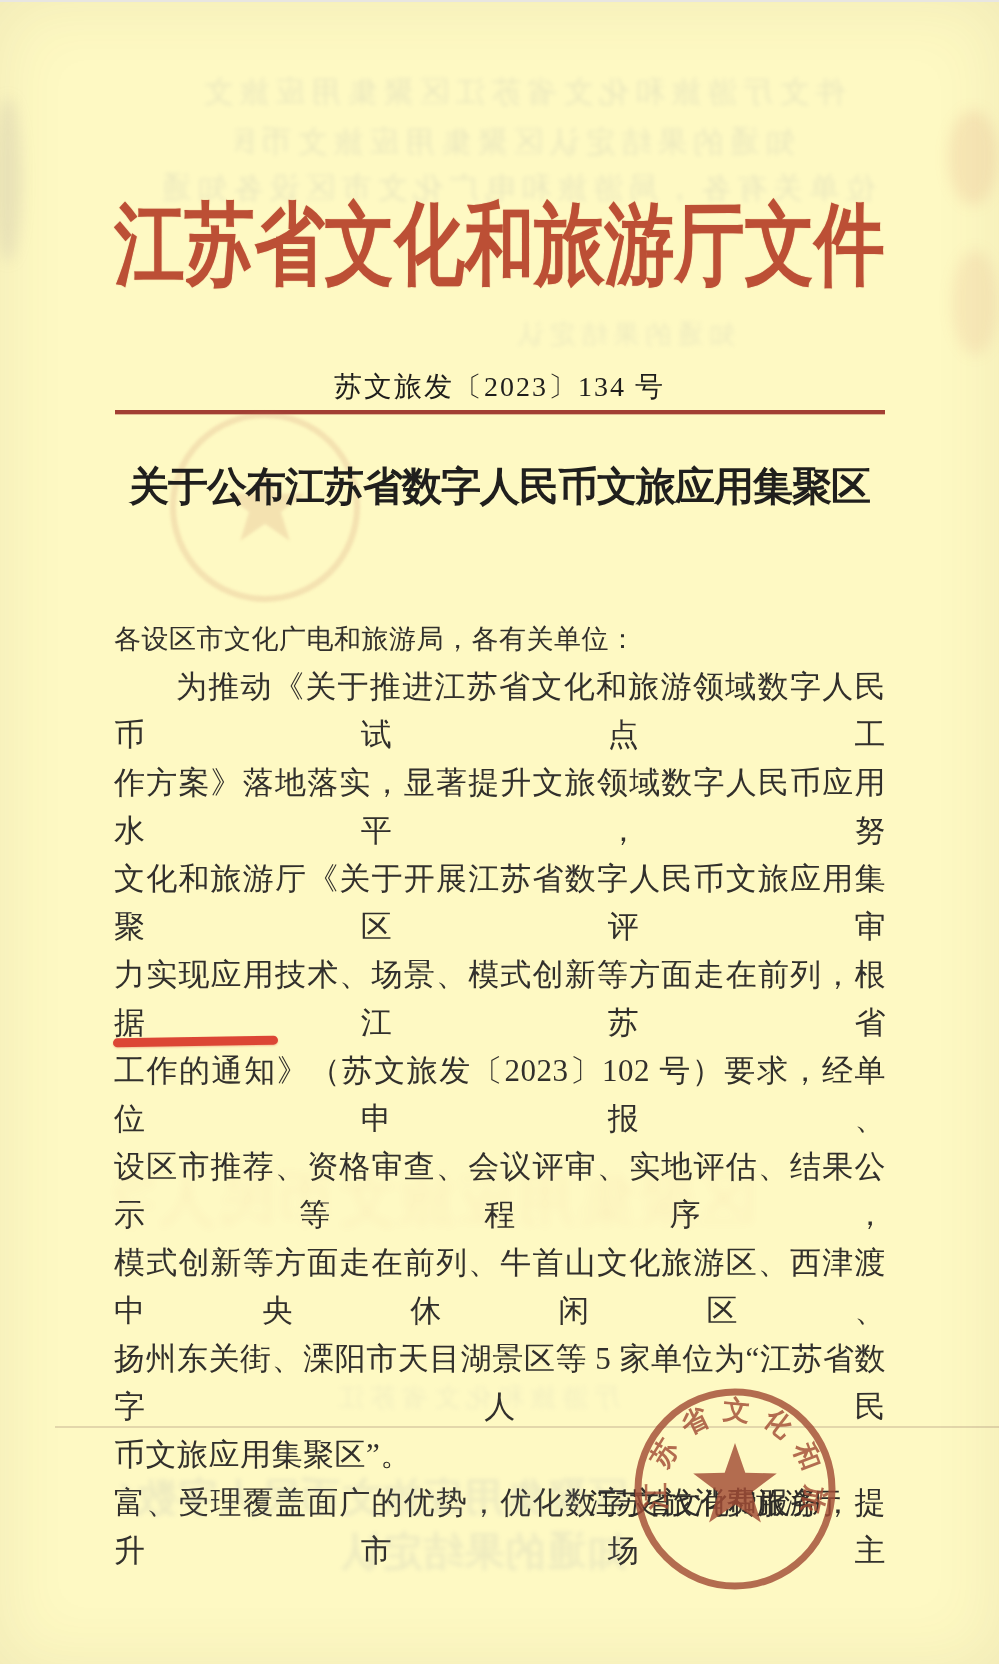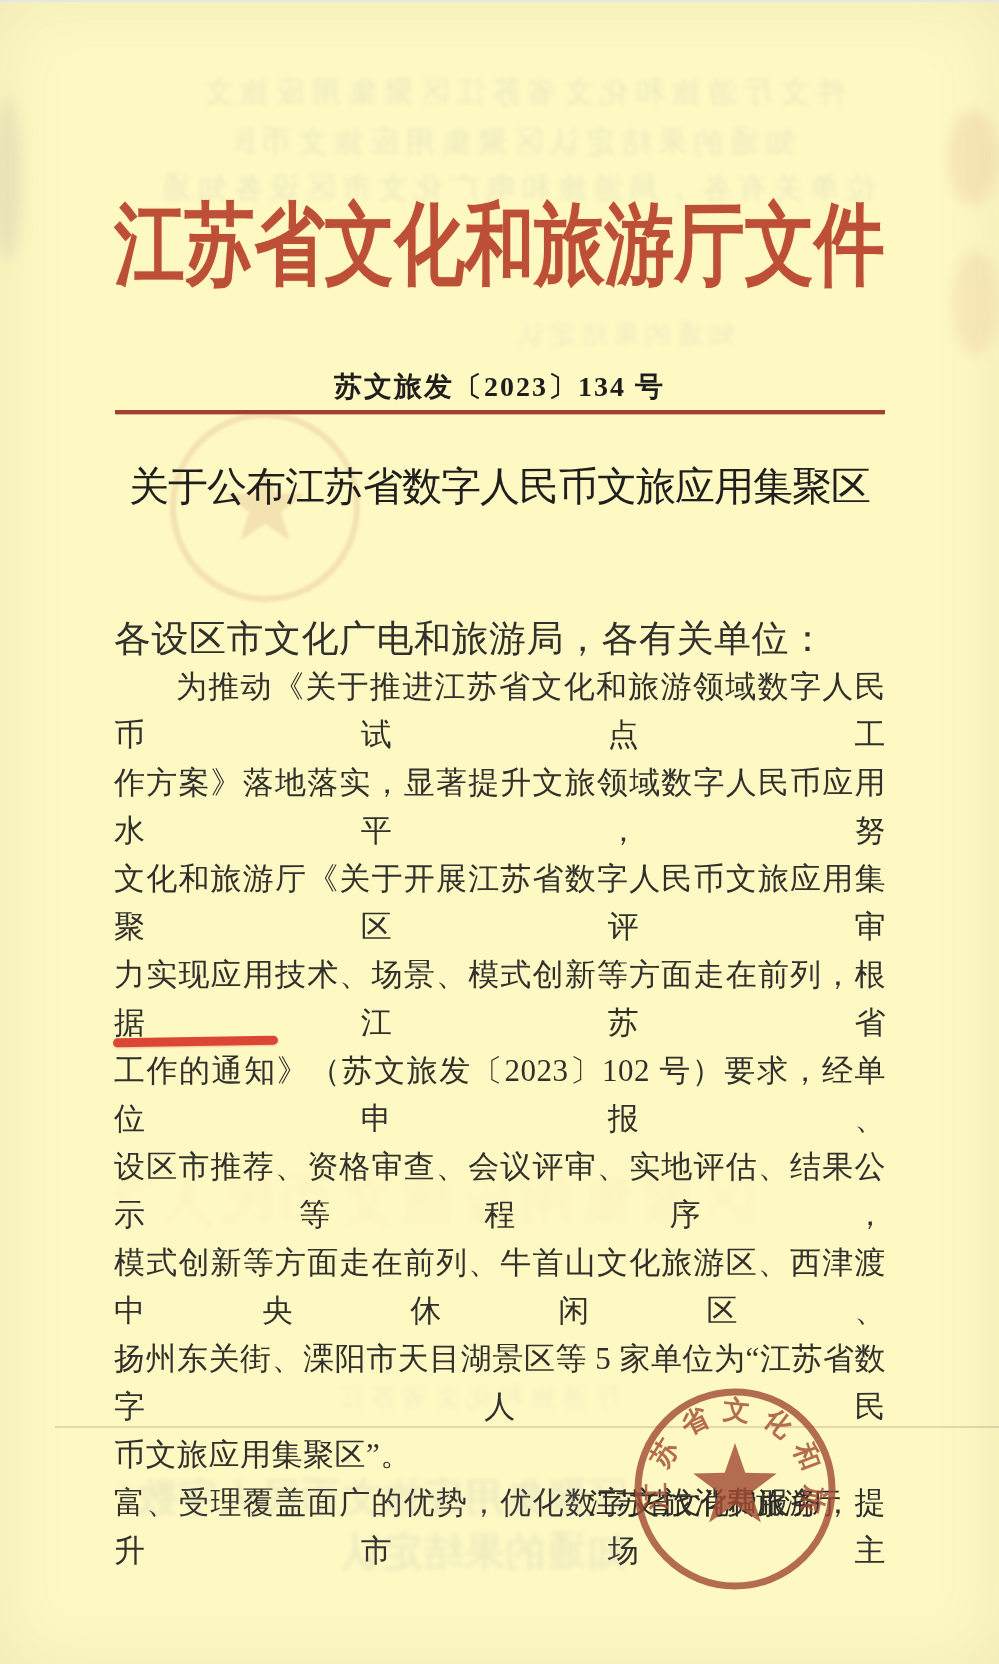--- a/index.html
+++ b/index.html
@@ -37,40 +37,40 @@
     position:absolute;top:192px;left:0;width:100%;
     text-align:center;
     font-size:70px;line-height:104px;font-weight:900;
     color:#bc4f35;
     transform:scaleY(1.28);transform-origin:50% 50%;
     letter-spacing:0px;
     text-shadow:0 0 1px rgba(188,79,53,.55);
   }
   .doc-number{
     position:absolute;top:366px;left:0;width:100%;
-    text-align:center;font-size:28px;color:#1f1e1c;letter-spacing:2px;font-weight:bold;
+    text-align:center;font-size:28px;color:#1f1e1c;letter-spacing:2px;
   }
   .red-rule{
     position:absolute;top:408px;left:115px;width:770px;height:4px;
     background:#a23f33;box-shadow:0 1px 0 rgba(162,63,51,.35);
   }
 
   
   .doc-title{
     position:absolute;left:0;width:100%;text-align:center;
-    font-weight:400;color:#201f1d;
+    font-weight:700;color:#201f1d;
     font-size:40px;letter-spacing:-1px;line-height:46px;
   }
   .doc-title.t1{top:462px;}
   .doc-title.t2{top:513px;}
 
   
   .salutation{
     position:absolute;left:114px;top:613px;width:772px;
-    font-size:37px;line-height:48px;color:#32302c;letter-spacing:.5px;
+    font-size:27px;line-height:48px;color:#32302c;letter-spacing:.5px;
   }
   .body-lines{
     position:absolute;left:114px;top:661px;width:772px;
     font-size:31px;line-height:48px;color:#32302c;
   }
   .bline{
     width:100%;
     word-break:break-all;
     text-align:justify;text-align-last:justify;
     -moz-text-align-last:justify;

